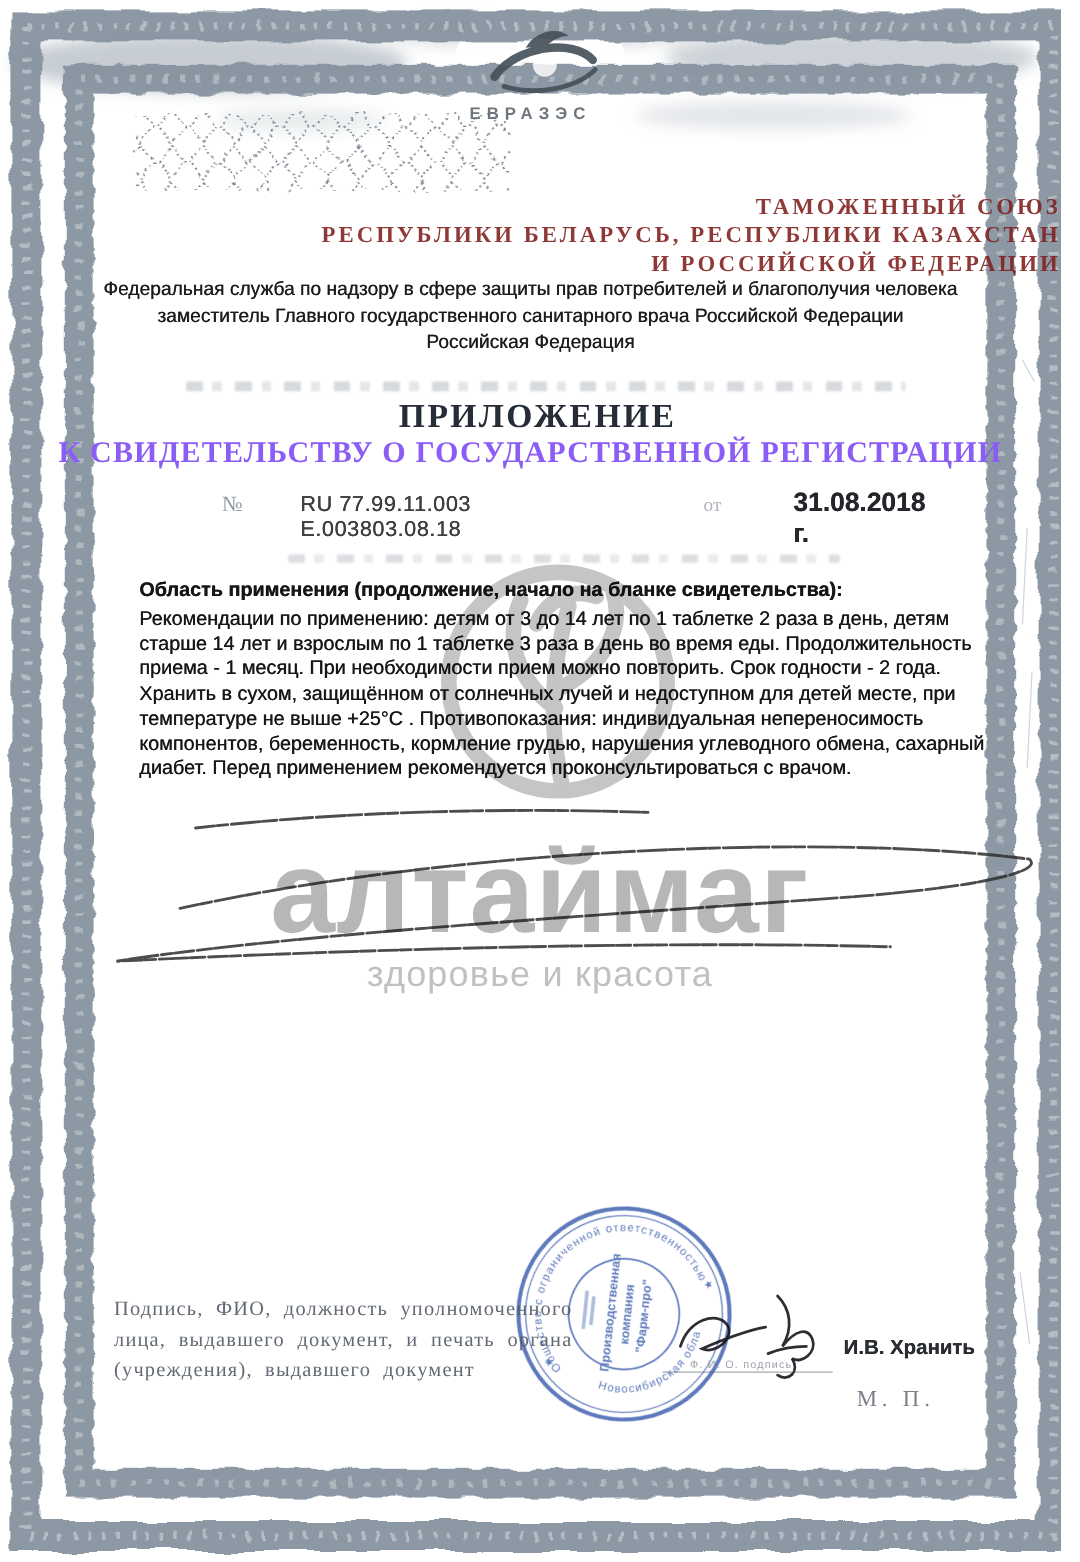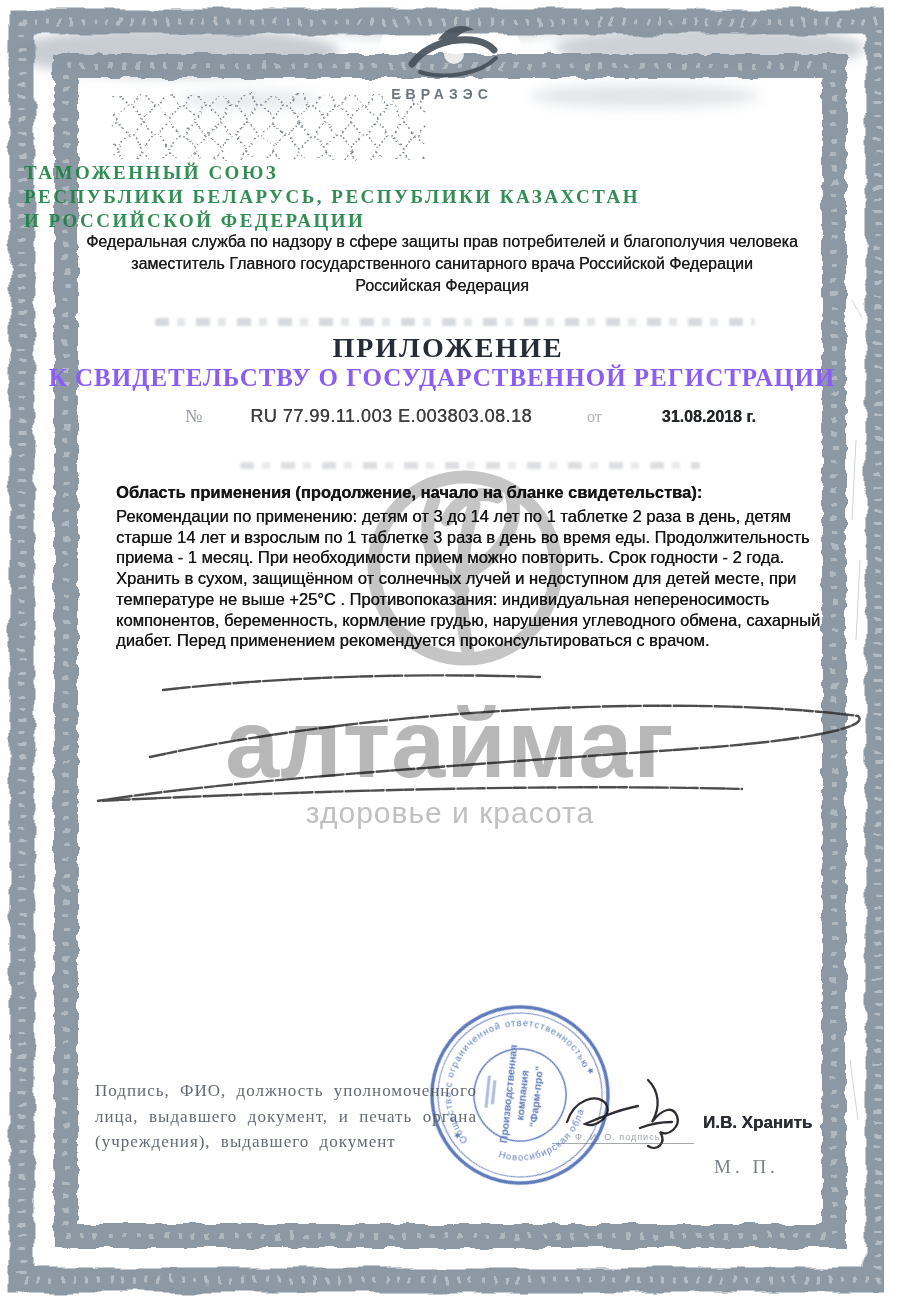--- a/index.html
+++ b/index.html
@@ -2,38 +2,38 @@
 <html><head>
 <meta charset="utf-8">
 <style>
   html,body{margin:0;padding:0;background:#ffffff;}
   .page{position:relative;width:884px;height:1302px;background:#fff;overflow:hidden;
         font-family:"Liberation Sans",sans-serif;}
   .abs{position:absolute;}
   
   .evrazes-label{left:0;right:0;top:86px;text-align:center;font-size:14px;letter-spacing:5px;
         color:#555e66;opacity:.85;font-weight:700;}
-  .hdr-stencil{left:0;right:0;text-align:left;font-family:"Liberation Serif",serif;
-        font-weight:700;font-size:19px;letter-spacing:2.5px;color:#15803d;opacity:.88;
-        filter:blur(.3px);padding-left:24px;}
+  .hdr-stencil{left:0;right:0;text-align:right;font-family:"Liberation Serif",serif;
+        font-weight:700;font-size:19px;letter-spacing:2.5px;color:#7f1d1d;opacity:.88;
+        filter:blur(.3px);}
   .hdr-sans{left:0;right:0;text-align:center;font-size:16px;color:#1c1c1c;
         text-shadow:.3px 0 0 #333;}
   
   .doc-title1{left:0;right:0;top:332px;text-align:center;font-family:"Liberation Serif",serif;
         font-weight:700;font-size:28px;letter-spacing:2px;color:#272d36;filter:blur(.25px);padding-left:12px;}
   .doc-title2{left:0;right:0;top:364px;text-align:center;font-family:"Liberation Serif",serif;
         font-weight:700;font-size:25px;letter-spacing:1px;color:#8b5cf6;filter:blur(.25px);}
   .num-row{left:110px;top:406px;width:680px;display:flex;align-items:baseline;}
   .num-sign{font-family:"Liberation Serif",serif;font-size:18px;color:#7a828c;opacity:.8;
         margin-left:75px;}
   .num-value{font-size:18px;font-weight:400;color:#404040;letter-spacing:.5px;margin-left:48px;
         text-shadow:.2px 0 0 #222;}
   .num-from{font-family:"Liberation Serif",serif;font-size:16px;color:#9aa0a8;opacity:.8;
         margin-left:55px;}
-  .num-date{font-size:16px;font-weight:700;color:#23262b;margin-left:60px;text-shadow:.2px 0 0 #222;}
+  .num-date{font-size:22px;font-weight:700;color:#23262b;margin-left:60px;text-shadow:.2px 0 0 #222;}
   
   .body-block{left:116px;top:482px;width:706px;font-size:16.5px;line-height:1.26;color:#161616;}
   .body-heading{font-weight:700;margin-bottom:3px;text-shadow:.3px 0 0 #111;}
   .body-par{text-shadow:.35px 0 0 #2a2a2a;}
   
   .smudge{background:repeating-linear-gradient(90deg,rgba(110,120,132,.4) 0 14px,
         rgba(110,120,132,0) 14px 22px,rgba(110,120,132,.25) 22px 30px,rgba(110,120,132,0) 30px 41px);
         filter:blur(1px);border-radius:2px;}
   
   .wm-layer{left:0;top:0;width:900px;height:1302px;mix-blend-mode:multiply;pointer-events:none;border-radius:21px;}

